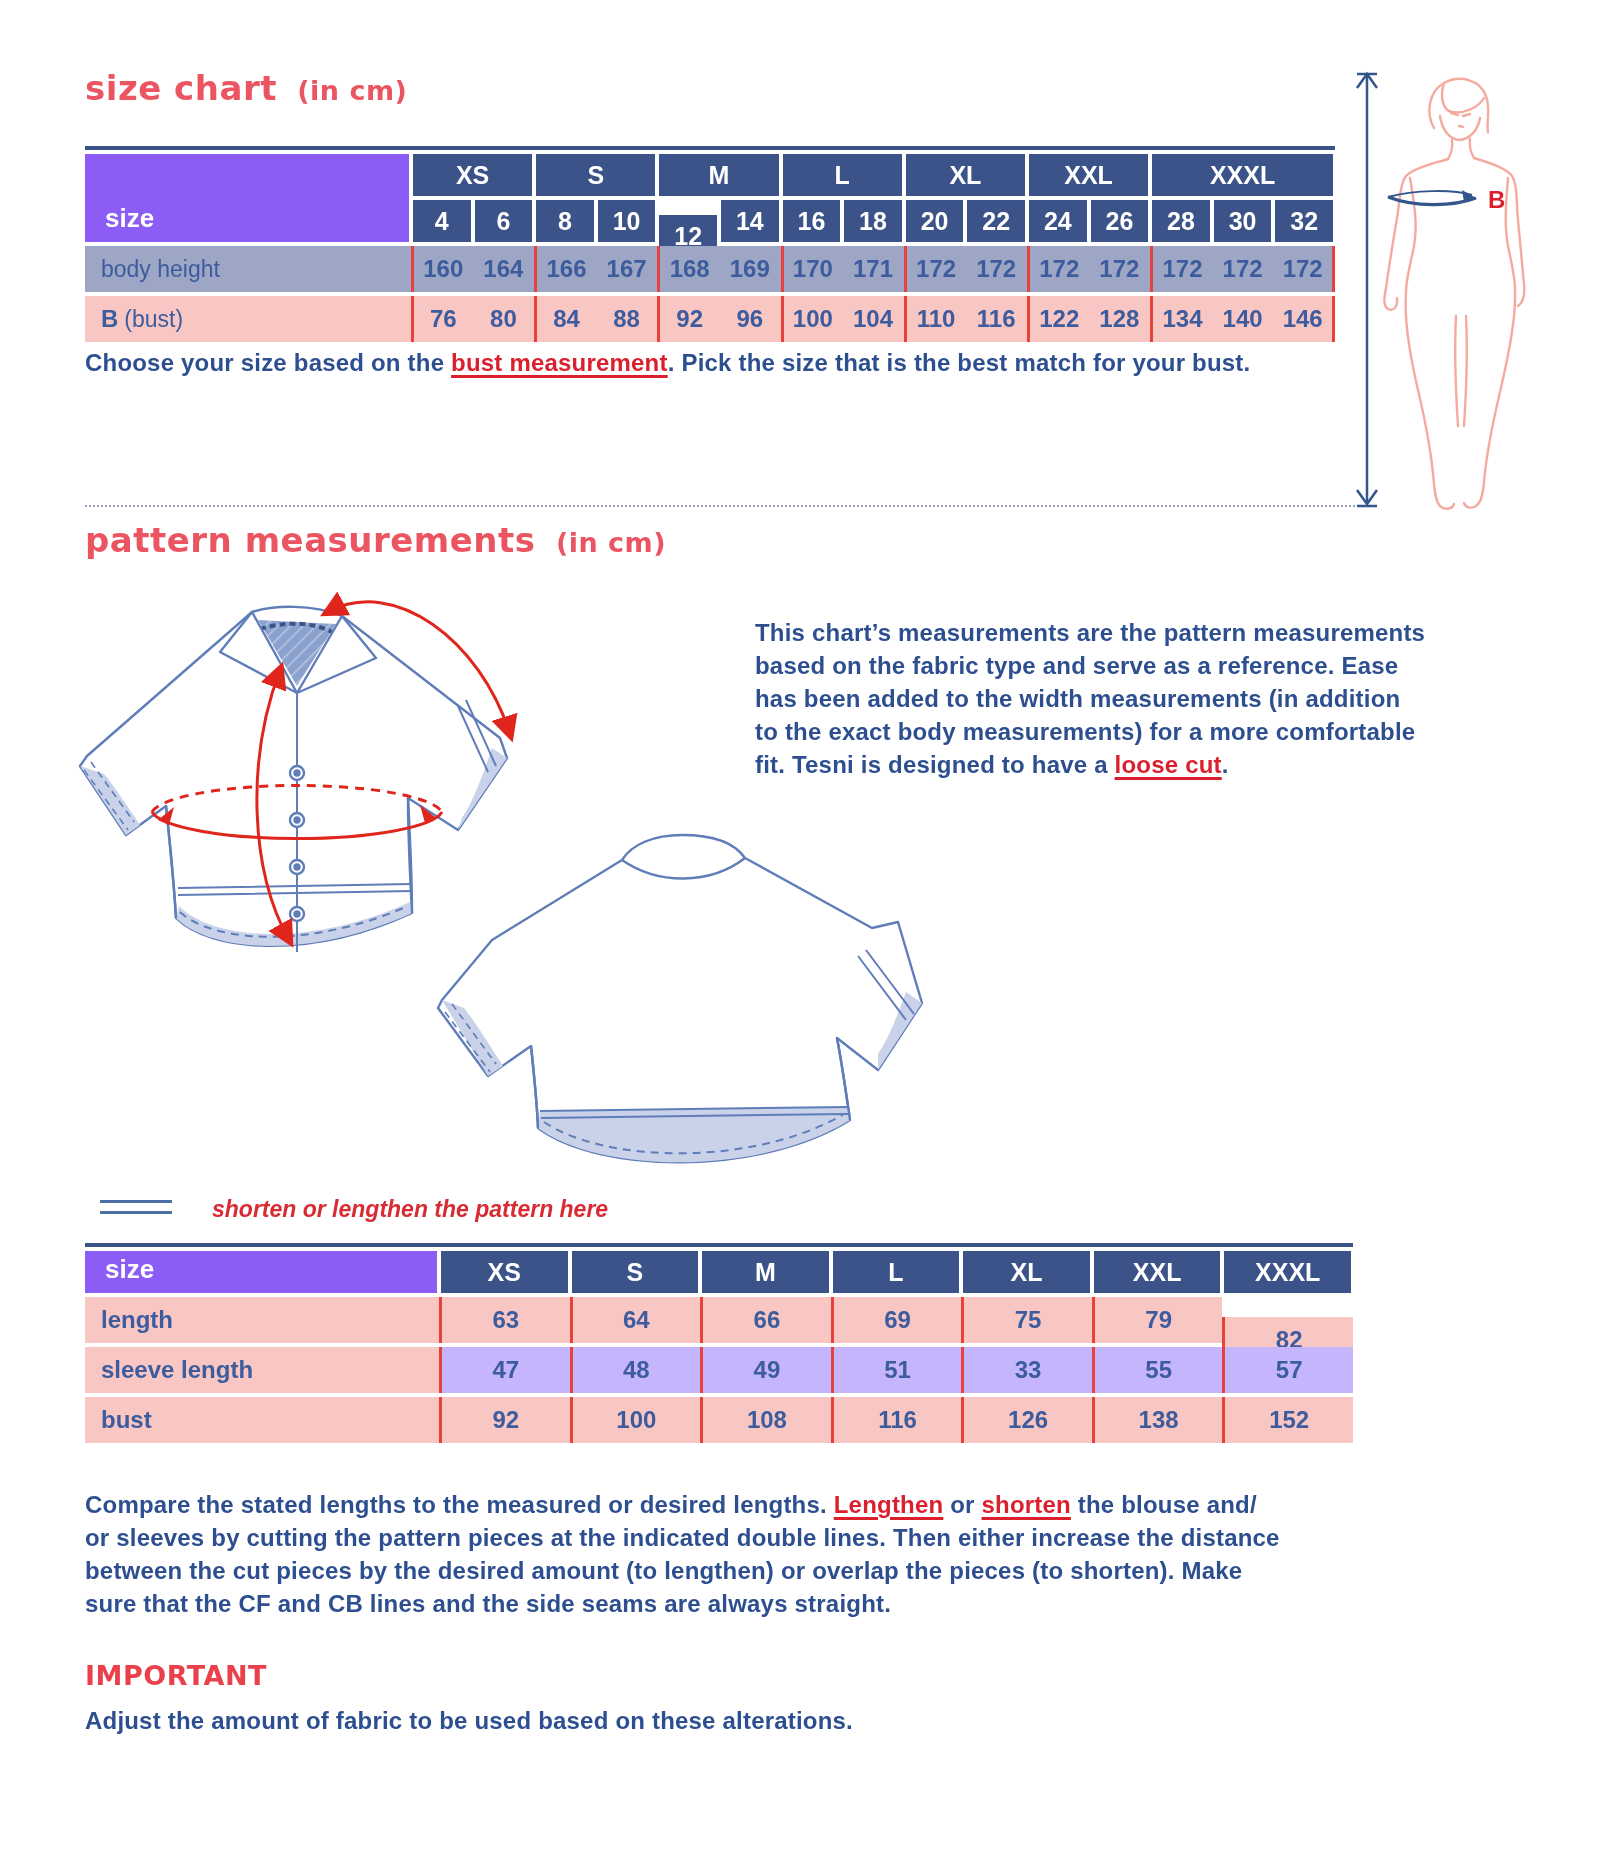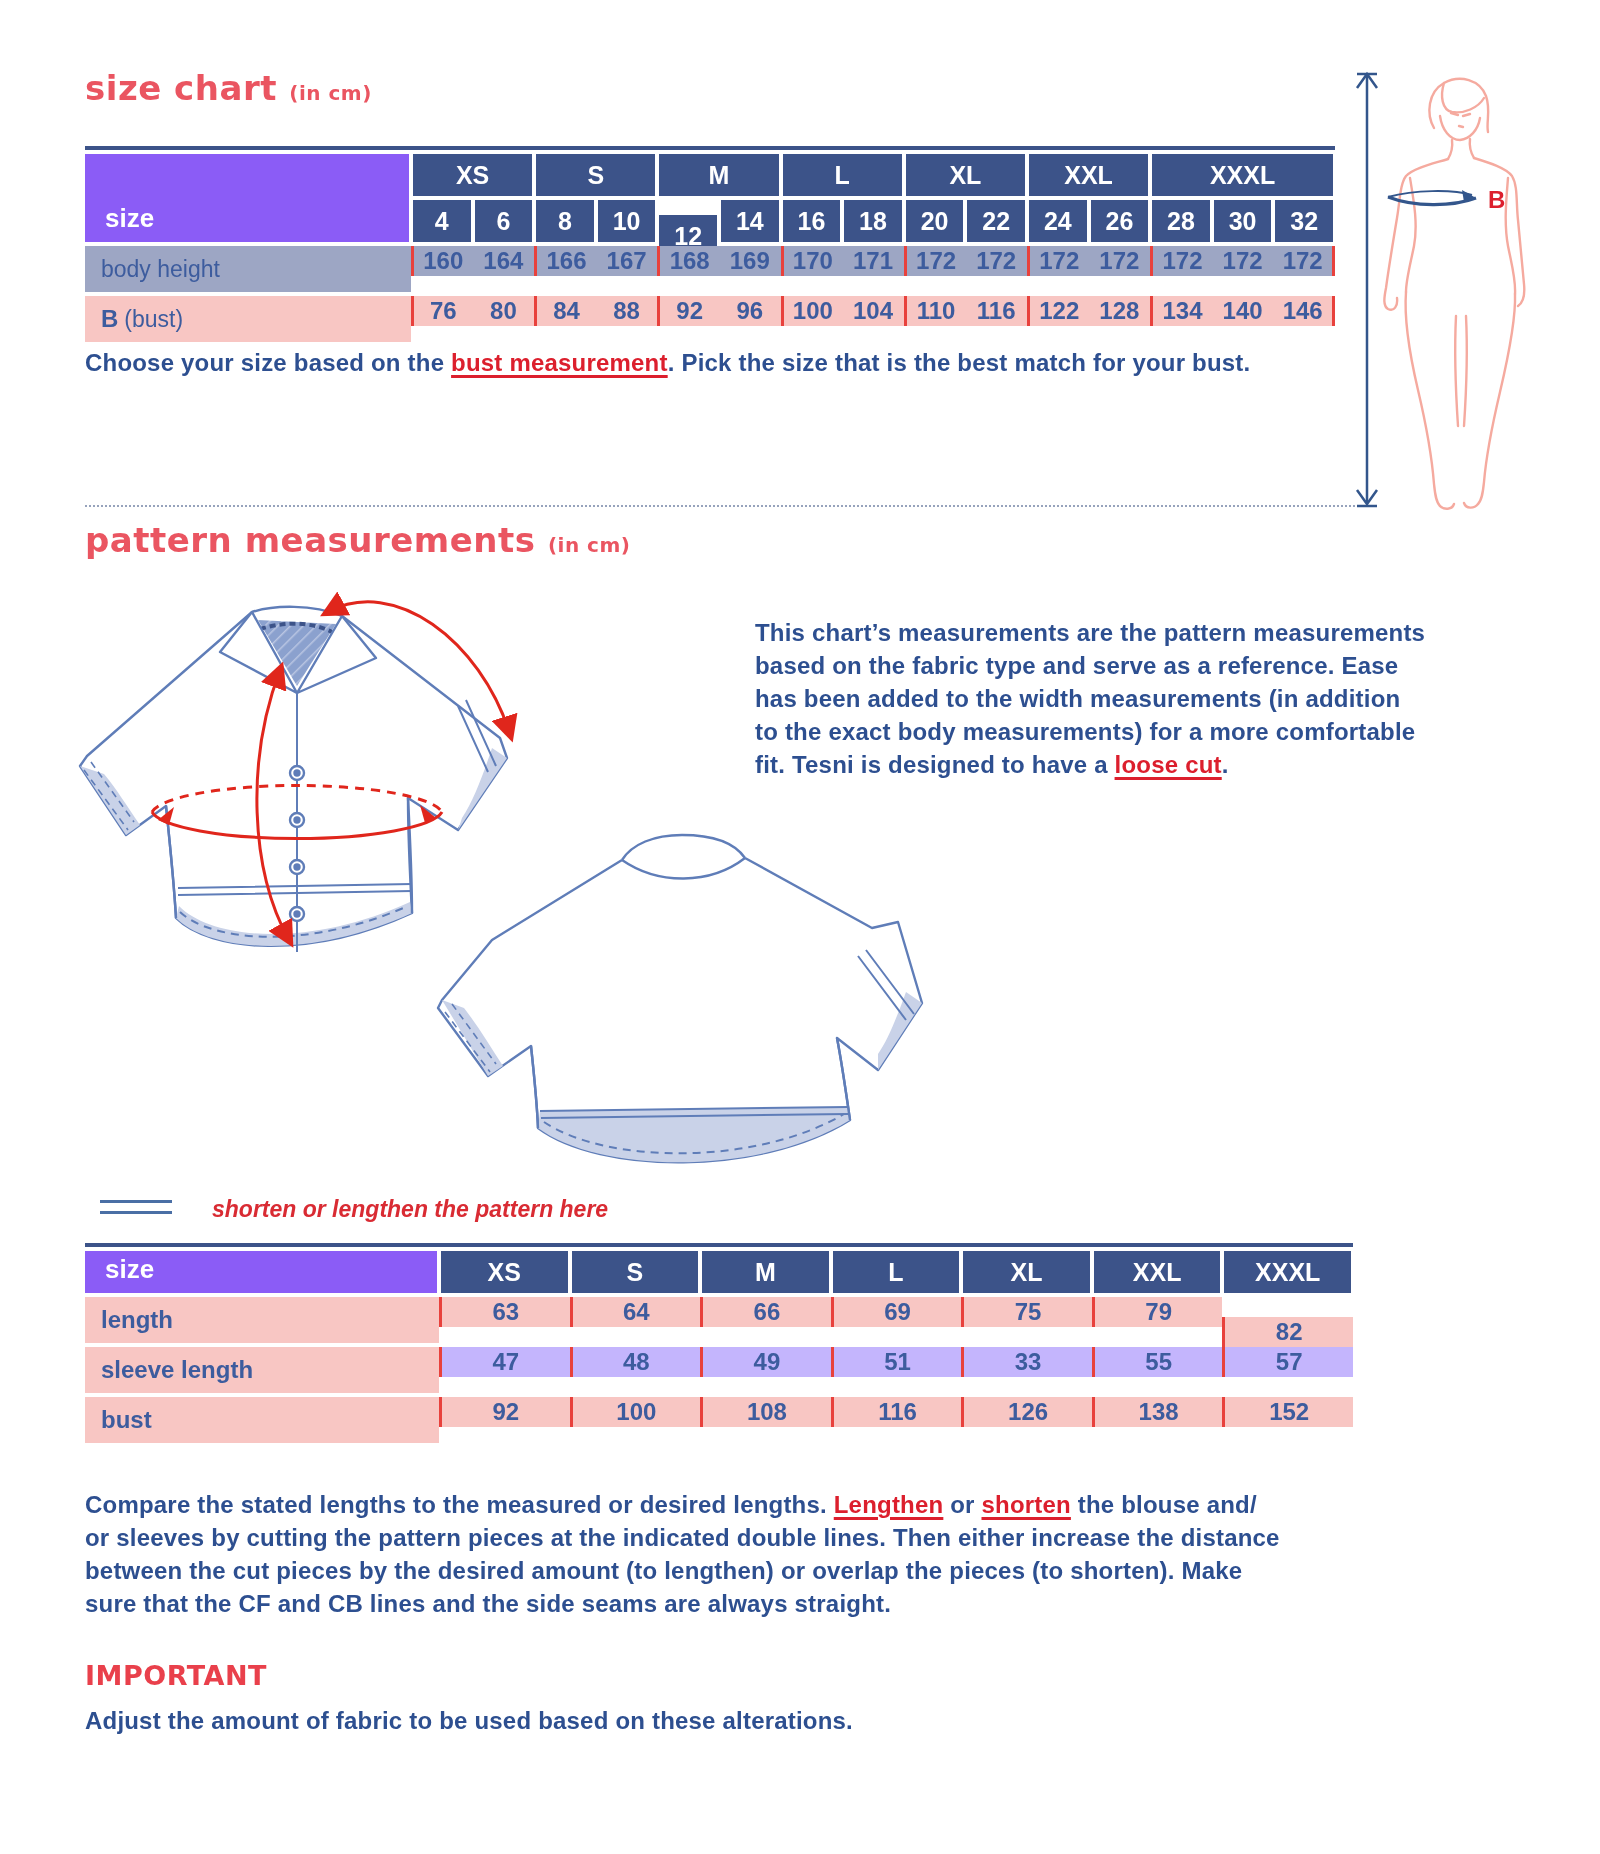--- a/index.html
+++ b/index.html
@@ -4,39 +4,39 @@
 <style>
   html,body{margin:0;padding:0;}
   body{
     width:1600px;height:1854px;position:relative;background:#ffffff;
     font-family:"Liberation Sans","DejaVu Sans",sans-serif;overflow:hidden;
   }
   .abs{position:absolute;}
   
   .red-heading{color:#EA5561;font-family:"DejaVu Sans","Liberation Sans",sans-serif;
     font-weight:800;font-size:34px;letter-spacing:.5px;}
-  .red-heading .suffix{font-size:20px;}
+  .red-heading .suffix{font-size:27px;margin-left:8px;}
   
   .body-text{color:#2D4F90;font-weight:600;font-size:24px;line-height:33px;letter-spacing:.2px;}
   .red-em{color:#DC1F2D;font-weight:700;text-decoration:underline;
     text-decoration-thickness:2.5px;text-underline-offset:4px;}
   
   .tbl{position:absolute;}
   .topline{height:4px;background:#3C5389;margin-bottom:4px;}
   .grid{display:grid;row-gap:4px;}
   .grid>div{box-sizing:border-box;}
   .cell-hdr{background:#3C5389;color:#fff;font-weight:700;font-size:25px;
     display:flex;align-items:center;justify-content:center;margin:0 2px;height:42px;}
   .cell-corner{background:#8b5cf6;color:#fff;font-weight:700;font-size:26px;
     display:flex;align-items:flex-end;padding:0 0 8px 20px;margin-right:2px;}
   .cell-label{color:#3D5C9E;font-size:23px;display:flex;align-items:center;
     padding-left:16px;height:46px;}
   .cell-label b{font-size:24px;font-weight:700;margin-right:6px;}
   .cell-val{color:#3D5C9E;font-weight:700;font-size:24px;display:flex;
-    align-items:center;justify-content:center;height:30px;}
+    align-items:center;justify-content:center;height:46px;}
   .bg-blue{background:#9DA6C4;}
   .bg-pink{background:#F8C6C3;}
   .bg-white{background:#c4b5fd;}
   .sep-left{border-left:3px solid #E8413C;}
   .sep-right{border-right:3px solid #E8413C;}
   .lbl-bold{font-weight:700;font-size:24px;}
   
   .dotted-sep{border-top:2px dotted #97A3BC;height:0;}
   
   .dbl-line{width:72px;height:8px;border-top:3px solid #4A6FA5;border-bottom:3px solid #4A6FA5;}

